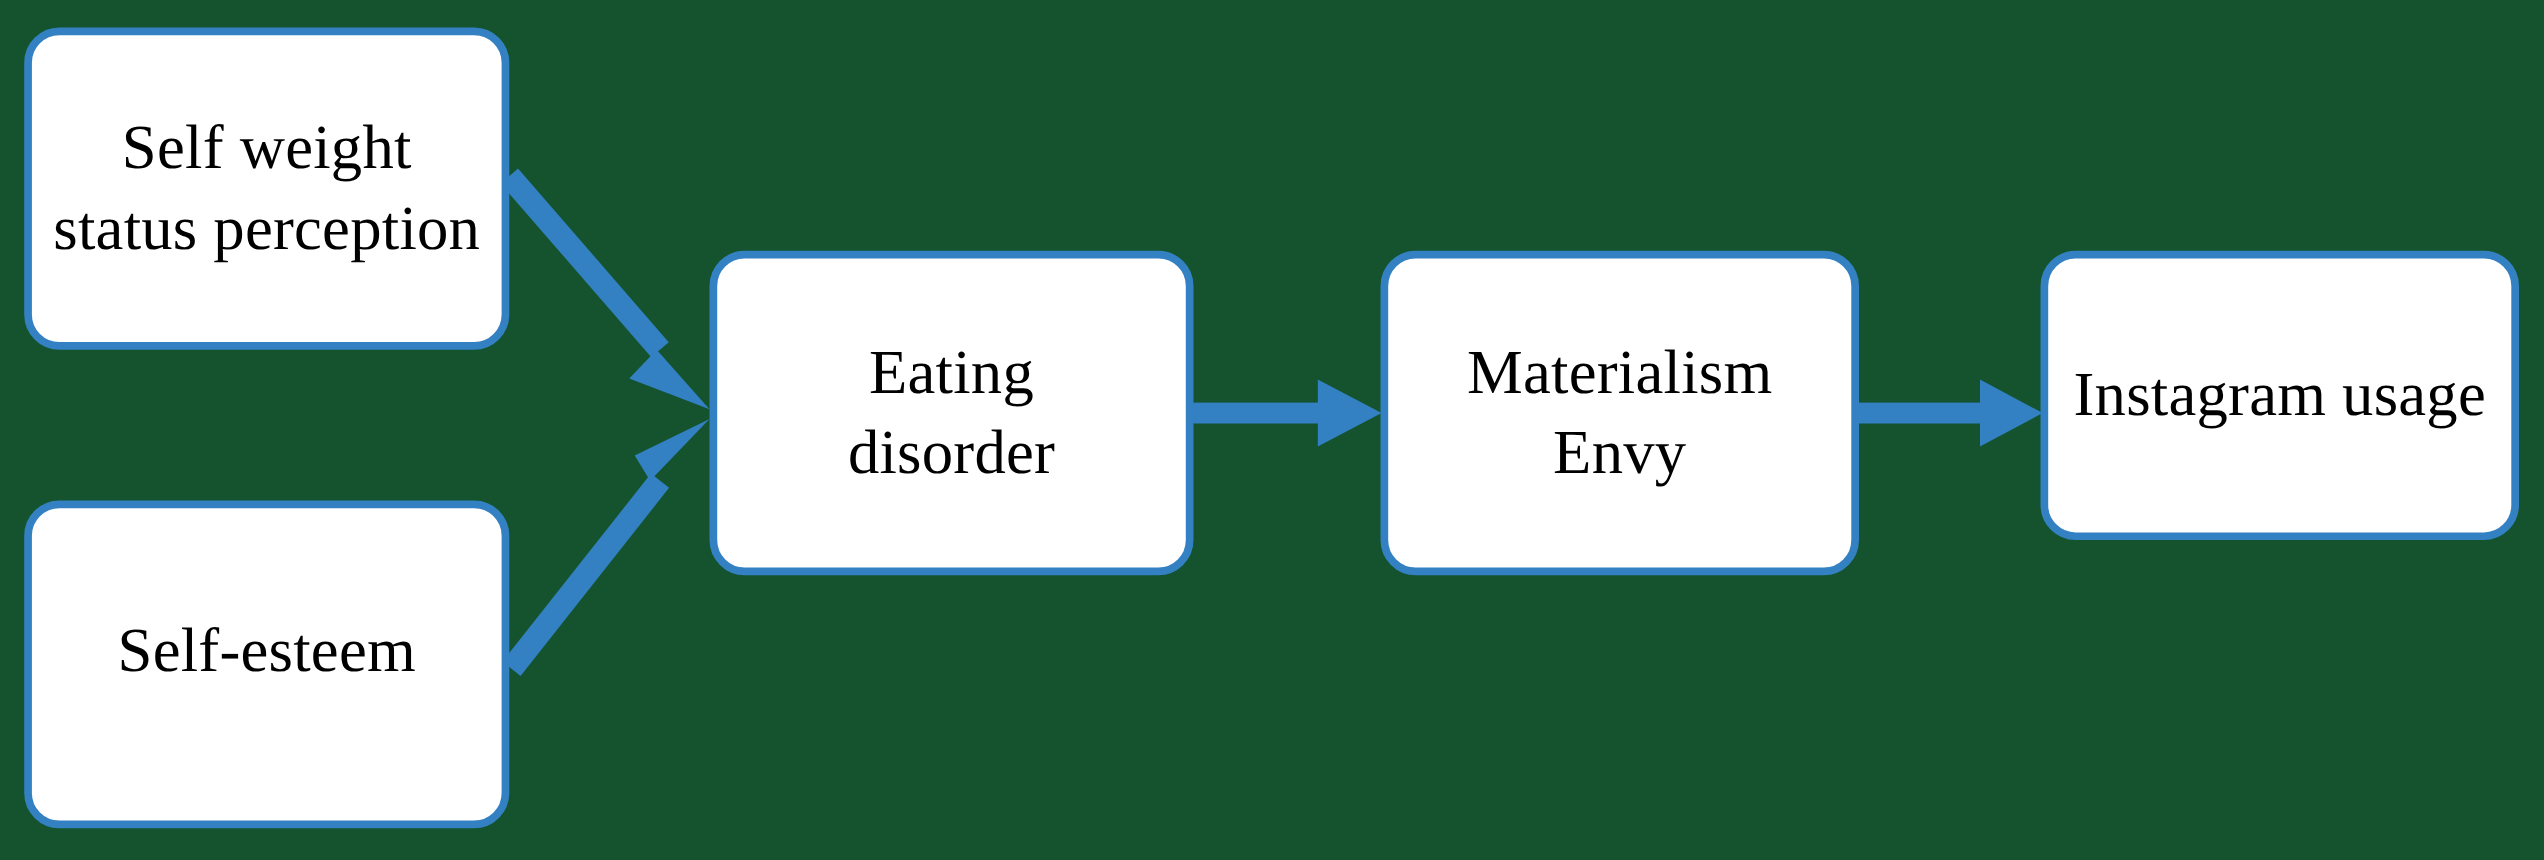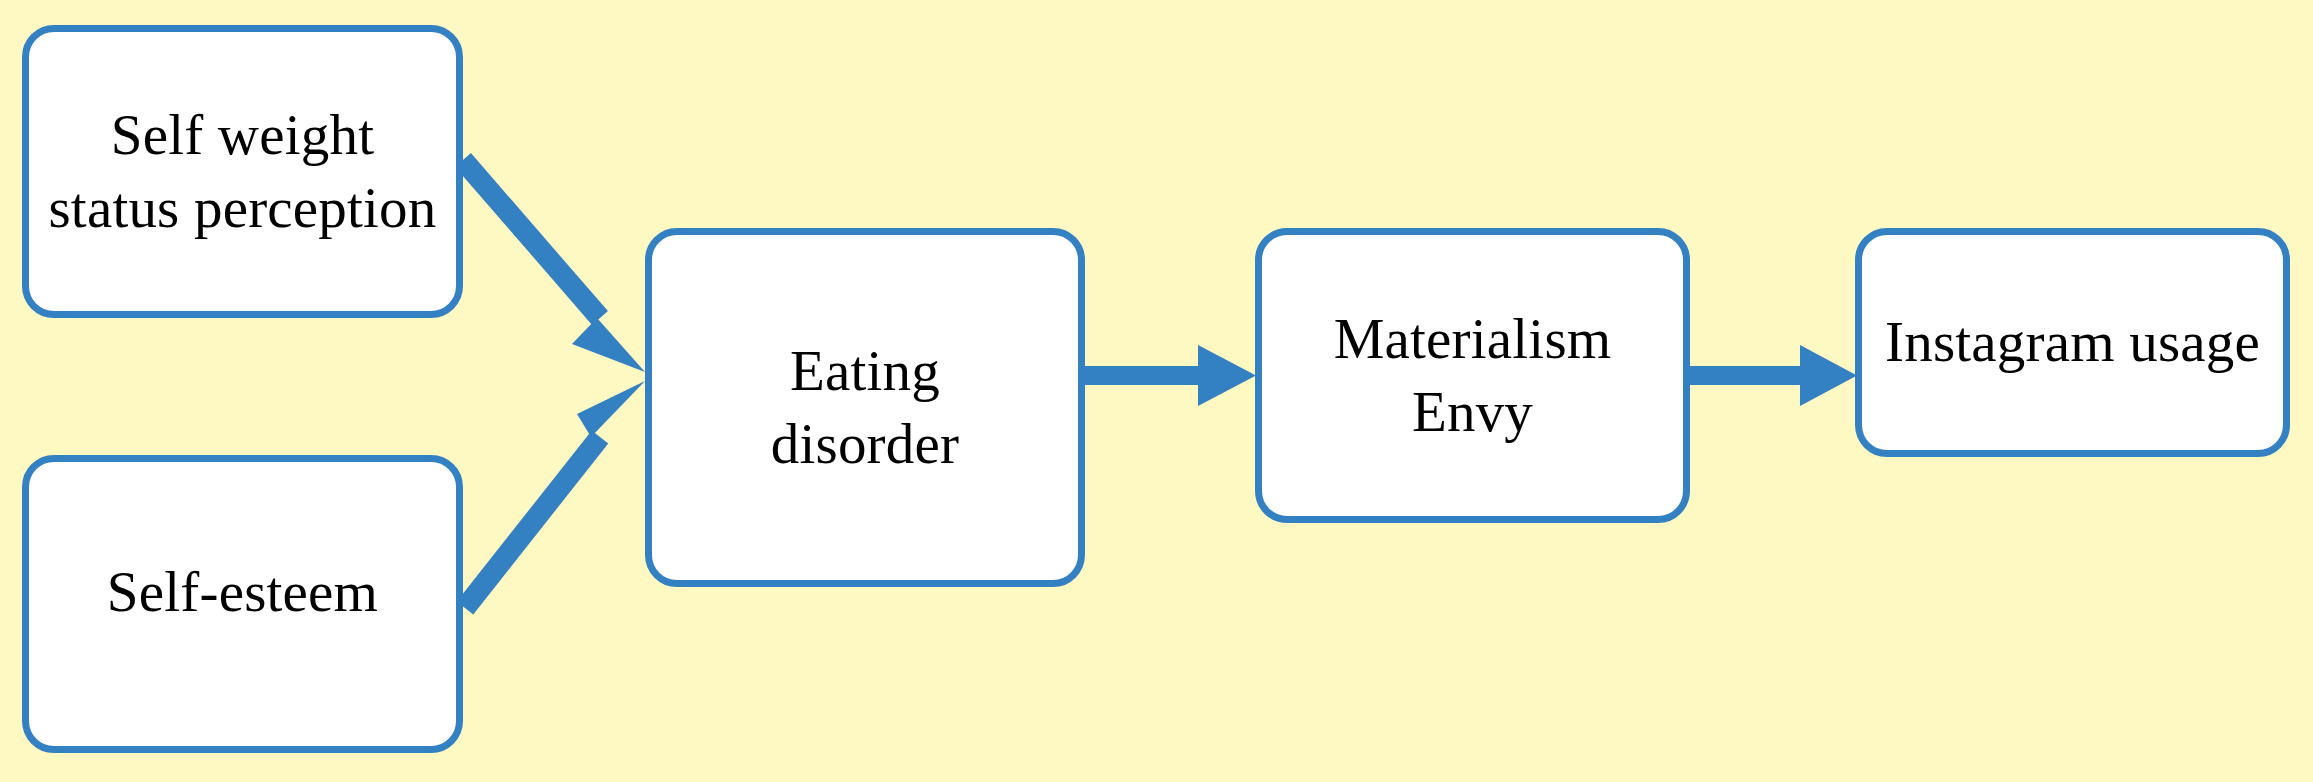--- a/index.html
+++ b/index.html
@@ -33,43 +33,43 @@
   .node-label {
     font-family: "Liberation Serif", "DejaVu Serif", serif;
     color: #000000;
     line-height: 1.28;
     white-space: pre-line;
     letter-spacing: 0.2px;
   }
   
   #node-self-weight   { left: 22px;   top: 25px;  width: 441px; height: 293px; }
   #node-self-esteem   { left: 22px;   top: 455px; width: 441px; height: 298px; }
-  #node-eating        { left: 645px;  top: 228px; width: 440px; height: 359px; }
+  #node-eating        { left: 645px;  top: 228px; width: 440px; height: 295px; }
   #node-materialism   { left: 1255px; top: 228px; width: 435px; height: 295px; }
-  #node-instagram     { left: 1855px; top: 228px; width: 435px; height: 229px; }
+  #node-instagram     { left: 1855px; top: 228px; width: 435px; height: 263px; }
 
   #node-self-weight .node-label  { font-size: 57px; }
   #node-self-esteem .node-label  { font-size: 57px; position: relative; top: -12px; }
   #node-eating .node-label       { font-size: 57px; }
   #node-materialism .node-label  { font-size: 57px; }
   #node-instagram .node-label    { font-size: 57px; }
 
   .edge-layer {
     position: absolute;
     left: 0;
     top: 0;
     width: 2313px;
     height: 782px;
     pointer-events: none;
   }
 </style>
 </head>
 <body>
 
-<div id="canvas" style="background: #fef9c3;">
+<div id="canvas" style="background: #14532d;">
 
   <svg class="edge-layer" viewBox="0 0 2313 782" width="2313" height="782" xmlns="http://www.w3.org/2000/svg">
 
     <g>
       <path d="M 463 160 L 600 318" stroke="#3380C2" stroke-width="21" fill="none" stroke-linecap="butt"></path>
       <polygon points="645,372 572,344 597,318" fill="#3380C2"></polygon>
     </g>
 
     <g>
       <path d="M 465 608 L 600 437" stroke="#3380C2" stroke-width="21" fill="none" stroke-linecap="butt"></path>

